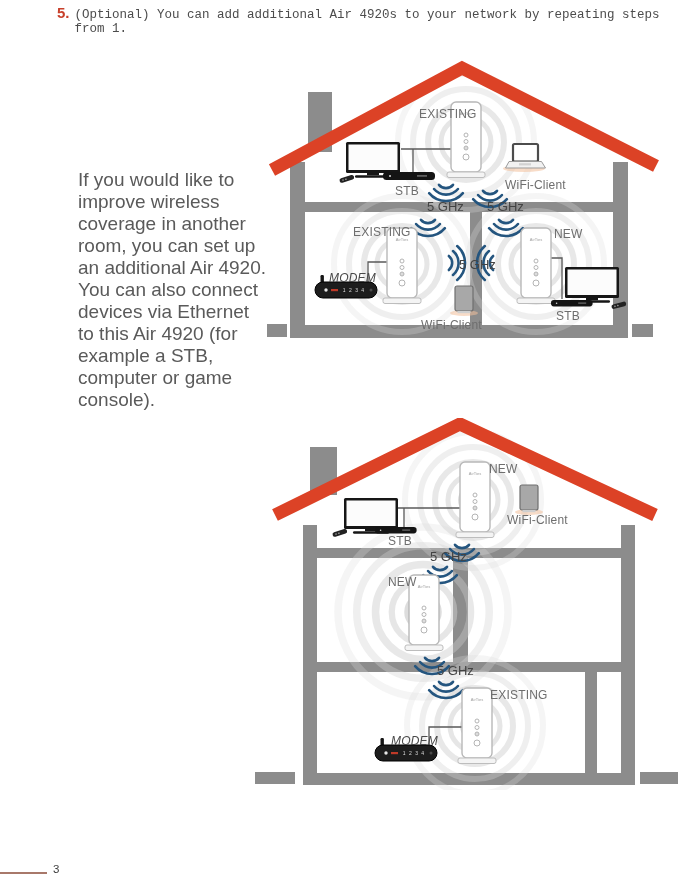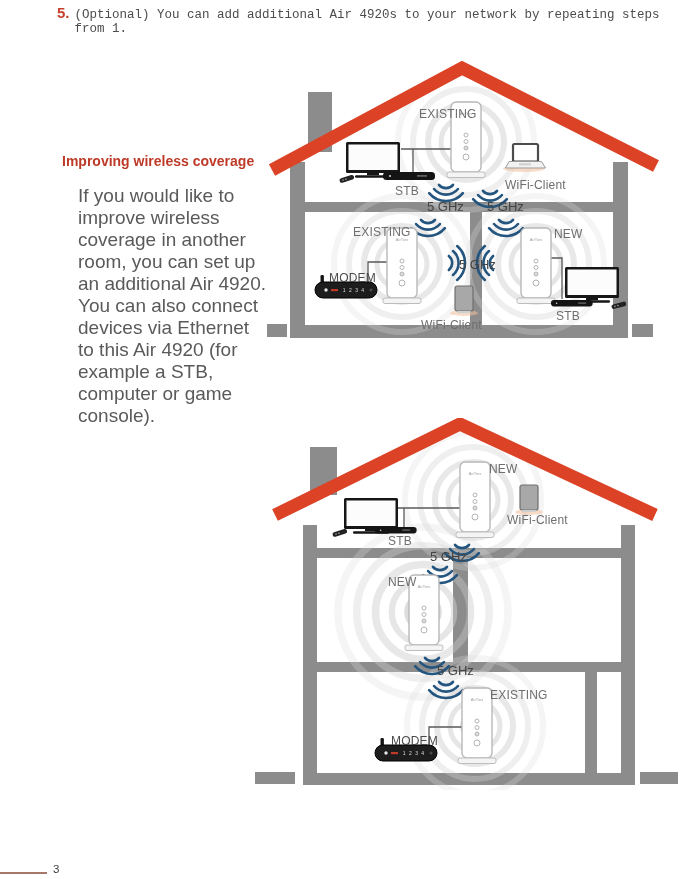--- a/index.html
+++ b/index.html
@@ -14,21 +14,21 @@
   .textblock{position:absolute;width:224px;}
   .textblock h2{margin:0 0 7px 0;font-size:14px;color:#be3a28;font-weight:bold;}
   .textblock p{margin:16px;font-size:19px;line-height:22px;color:#5a5a5a;}
   #block-coverage{left:62px;top:153px;}
   #block-range{left:62px;top:558px;}
   .house{position:absolute;}
   #house1{left:265px;top:58px;width:400px;height:292px;}
   #house2{left:240px;top:418px;width:443px;height:372px;}
   .house svg{position:absolute;left:0;top:0;}
   .dlabel{position:absolute;font-size:12px;color:#6e6e6e;white-space:nowrap;letter-spacing:.2px;}
-  .mlabel{color:#4a4a4a;}
+  .mlabel{color:#4a4a4a;font-style:italic;}
   .blabel{position:absolute;font-size:13px;color:#434343;white-space:nowrap;}
   .footer-line{position:absolute;left:0;top:872px;width:47px;height:2px;background:#a8786a;}
   .page-num{position:absolute;left:53px;top:863px;font-size:11.5px;color:#3c3c3c;}
   #defs-holder{position:absolute;width:0;height:0;overflow:hidden;}
 </style>
 </head>
 <body>
 
 <svg id="defs-holder" aria-hidden="true">
   <defs>
@@ -90,21 +90,20 @@
     </g>
   </defs>
 </svg>
 
 <div class="step">
   <span class="step-num">5.</span>
   <span class="step-text">(Optional) You can add additional Air 4920s to your network by repeating steps from 1.</span>
 </div>
 
 <div class="textblock" id="block-coverage">
-  <h2>Improving wireless coverage</h2>
   <p>If you would like to improve wireless coverage in another room, you can set up an additional Air 4920. You can also connect devices via Ethernet to this Air 4920 (for example a STB, computer or game console).</p>
 </div>
 
 <div class="textblock" id="block-range">
 </div>
 
 <div class="house" id="house1">
   <svg viewBox="0 0 400 292" width="400" height="292">
     <g fill="#8C8C8C">
       <rect x="43" y="34" width="24" height="60"></rect>

